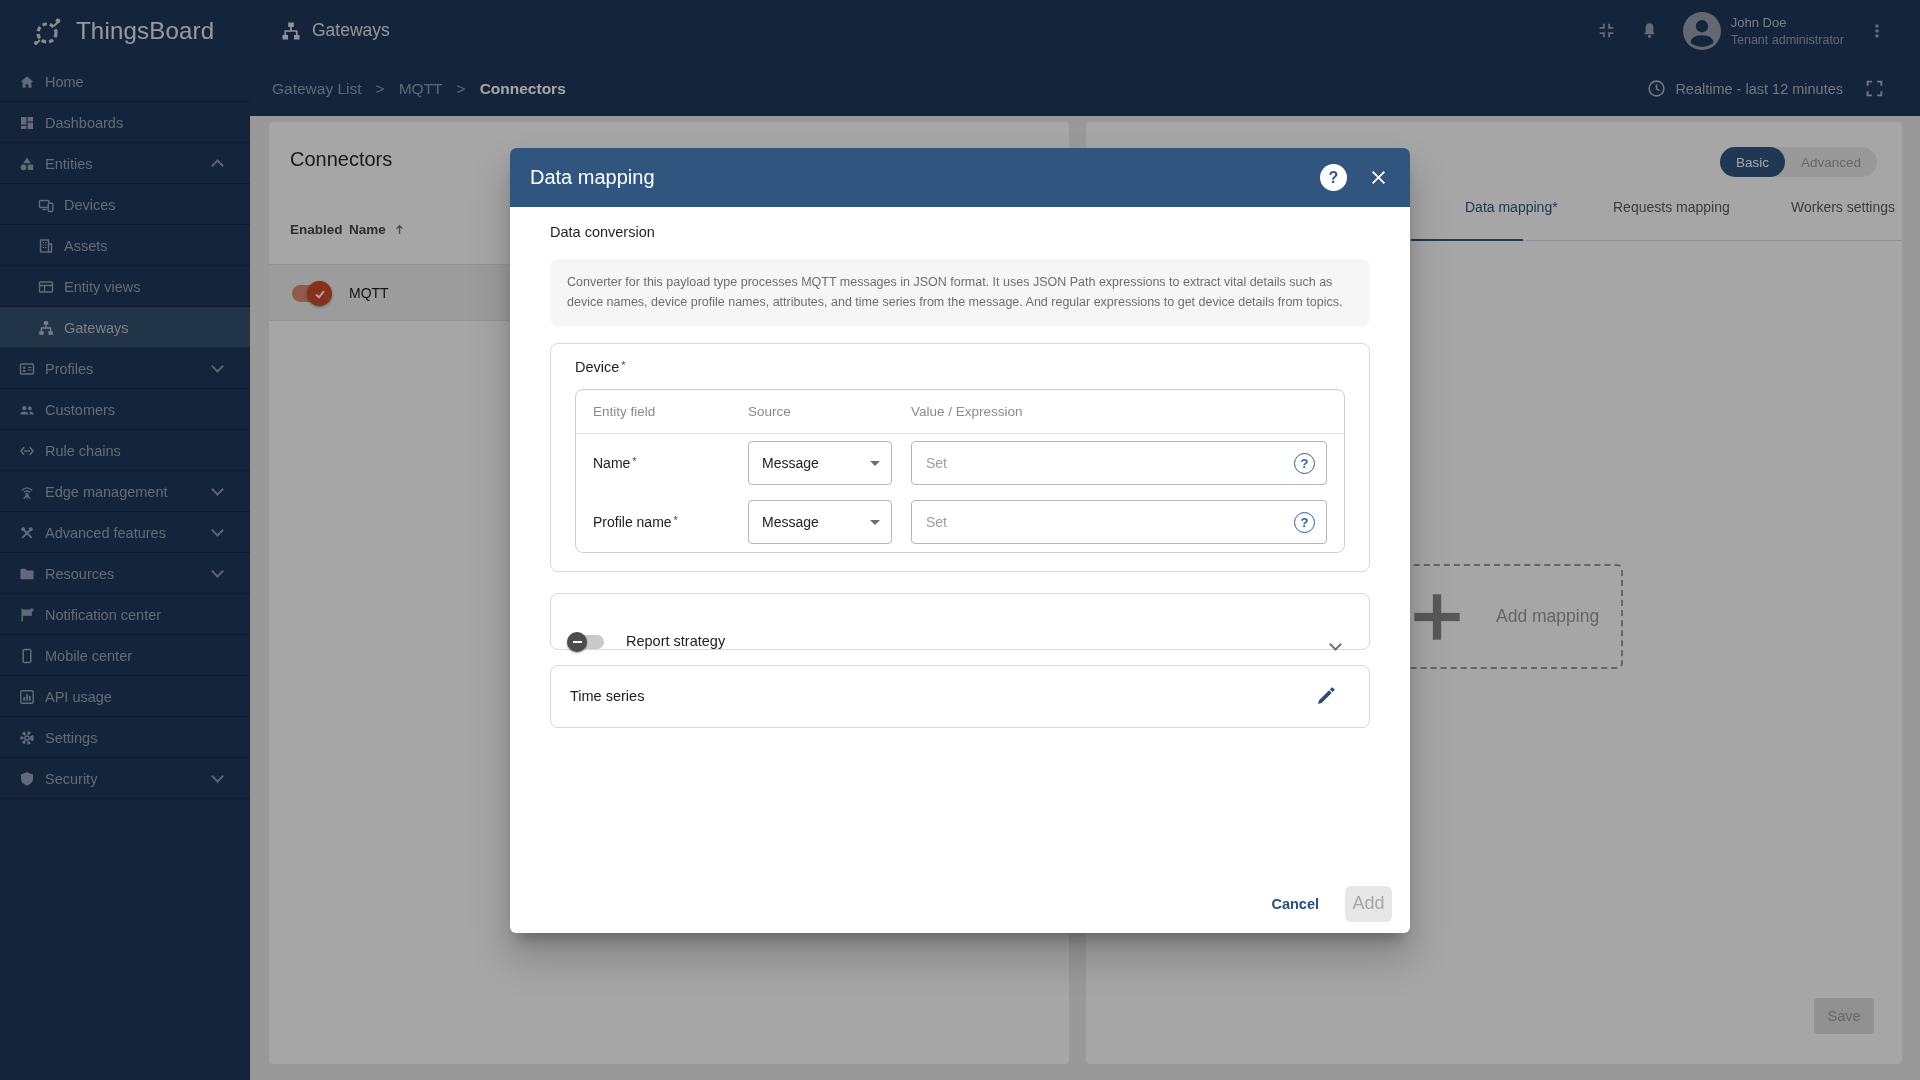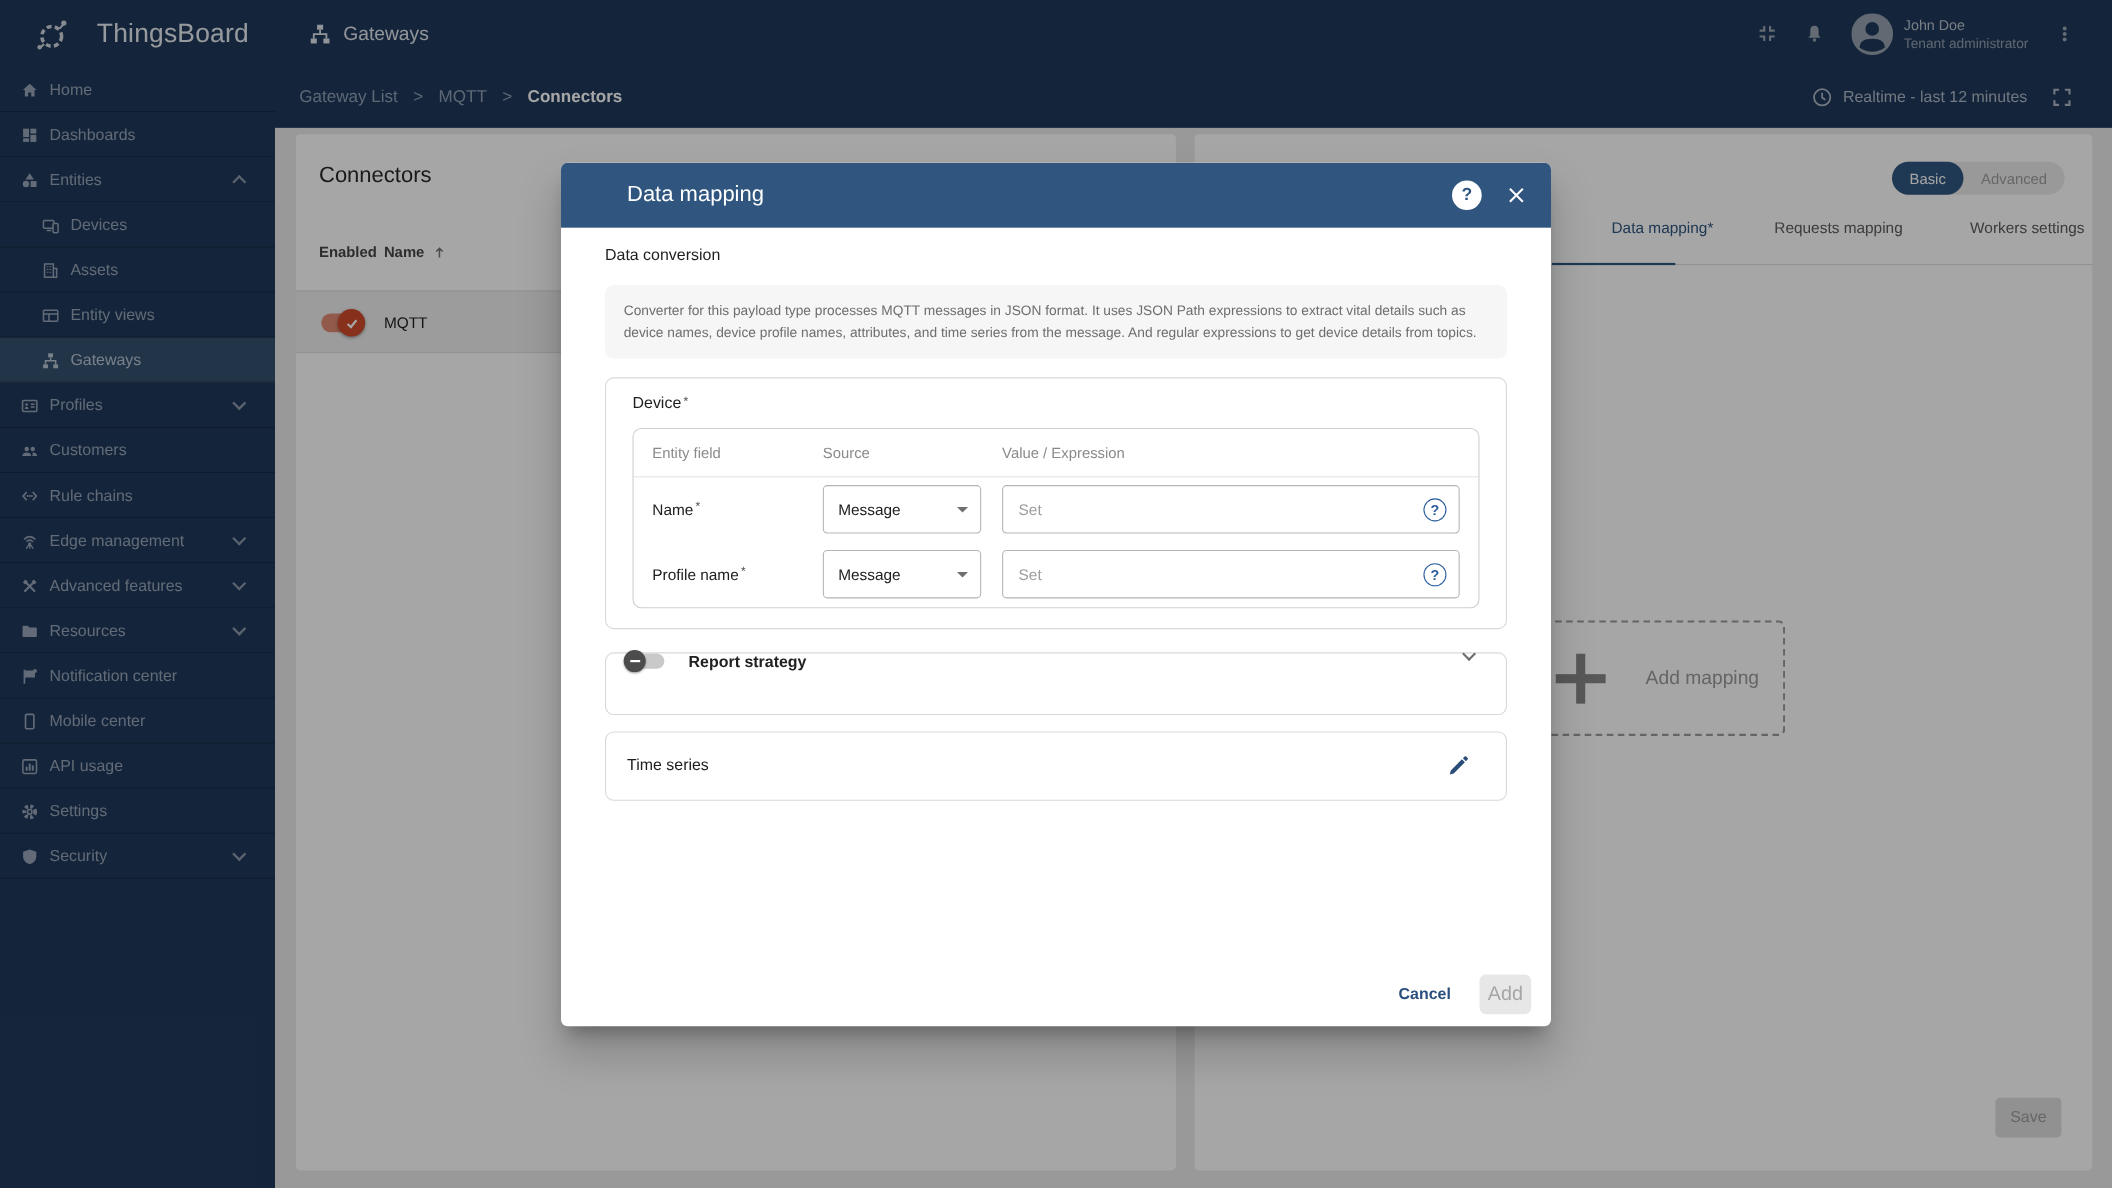--- a/index.html
+++ b/index.html
@@ -2,21 +2,21 @@
 <html><head>
 <meta charset="utf-8">
 <style>
   * { margin:0; padding:0; box-sizing:border-box; }
   html,body { width:1920px; height:1080px; overflow:hidden; }
   body { font-family:"Liberation Sans","DejaVu Sans",sans-serif; background:#20395b; position:relative; }
   svg { display:block; }
 
   
   .sidebar { position:absolute; left:0; top:0; width:250px; height:1080px; background:#20395b; z-index:5; }
-  .logo-row { height:61px; display:flex; align-items:center; padding-left:28px; gap:22px; }
+  .logo-row { height:61px; display:flex; align-items:center; padding-left:28px; gap:10px; }
   .logo-title { color:#e8edf2; font-size:24px; letter-spacing:.2px; }
   .side-item { height:41px; display:flex; align-items:center; padding-left:19px; gap:10px;
                color:#97a5b7; font-size:14.5px; box-shadow:inset 0 -1px 0 rgba(0,0,0,.22); cursor:pointer; }
   .side-item .sicon { width:16px; height:16px; flex:0 0 16px; display:flex; align-items:center; justify-content:center; }
   .side-item.child { padding-left:38px; }
   .side-item.active { background:#35506e; color:#b9c5d3; }
   .chev { width:9px; height:9px; border-right:2px solid #8c99ab; border-bottom:2px solid #8c99ab;
           transform:rotate(45deg); margin-left:auto; margin-right:28px; margin-top:-4px; }
   .chev.up { transform:rotate(-135deg); margin-top:4px; }
 
@@ -62,21 +62,21 @@
   .add-mapping { position:absolute; left:151px; top:442px; width:386px; height:105px; border:2px dashed #9b9b9b;
                  border-radius:6px; display:flex; align-items:center; gap:26px; padding-left:165px; }
   .add-mapping-label { font-size:17.5px; font-weight:500; color:#9b9b9b; white-space:nowrap; }
   .save-btn { position:absolute; right:28px; bottom:30px; width:60px; height:36px; border-radius:4px;
               background:#dfdfdf; border:none; color:#9e9e9e; font-size:14.5px; font-weight:500; font-family:inherit; }
 
   
   .overlay { position:absolute; inset:0; background:rgba(0,0,0,.35); z-index:50; }
   .modal { position:absolute; left:510px; top:148px; width:900px; height:785px; background:#fff; border-radius:6px;
            z-index:100; box-shadow:0 11px 15px -7px rgba(0,0,0,.3), 0 24px 38px 3px rgba(0,0,0,.18); overflow:hidden; }
-  .modal-header { height:59px; background:#305680; display:flex; align-items:center; padding:0 24px 0 60px; }
+  .modal-header { height:59px; background:#305680; display:flex; align-items:center; padding:0 24px 0 20px; }
   .modal-title { color:#fff; font-size:20px; font-weight:500; }
   .mh-right { margin-left:auto; display:flex; align-items:center; gap:24px; }
   .help-circle { width:27px; height:27px; border-radius:50%; background:#fff; color:#305680; font-weight:700;
                  font-size:16px; display:flex; align-items:center; justify-content:center; cursor:pointer; }
   .modal-body { padding:17px 40px 0; position:relative; height:667px; }
   .section-heading { font-size:14.5px; font-weight:500; color:#1f1f1f; }
   .desc-box { margin-top:19px; background:#f6f6f6; border-radius:8px; padding:13px 17px; font-size:12.5px;
               color:#6e6e6e; line-height:1.62; }
   .card { border:1px solid #d9d9d9; border-radius:8px; }
   .device-card { margin-top:17px; padding:15px 24px 18px; }
@@ -87,21 +87,21 @@
   .dt-data { height:59px; font-size:14px; color:#212121; }
   .sel-box { width:144px; height:44px; border:1px solid #b5b5b5; border-radius:4px; display:flex; align-items:center;
              padding:0 11px 0 13px; font-size:14px; color:#212121; cursor:pointer; }
   .tri { width:0; height:0; border-left:5px solid transparent; border-right:5px solid transparent;
          border-top:5.5px solid #6f6f6f; margin-left:auto; }
   .val-box { height:44px; border:1px solid #b5b5b5; border-radius:4px; display:flex; align-items:center;
              padding:0 11px 0 14px; }
   .placeholder { font-size:14px; color:#9e9e9e; }
   .q-circle { margin-left:auto; width:21px; height:21px; border-radius:50%; border:1.6px solid #2a5e9e;
               color:#2a5e9e; font-size:13px; font-weight:700; display:flex; align-items:center; justify-content:center; cursor:pointer; }
-  .strategy-card { margin-top:21px; height:57px; display:flex; align-items:flex-start; padding:0 19px;font-weight:bold; }
+  .strategy-card { margin-top:21px; height:57px; display:flex; align-items:flex-end; padding:0 19px; }
   .sw { position:relative; width:34px; height:14px; border-radius:7px; background:#c9c9c9; margin-right:22px; cursor:pointer; }
   .sw .knob { position:absolute; left:-3px; top:-3px; width:20px; height:20px; border-radius:50%; background:#4c4c4c;
               box-shadow:0 1px 2px rgba(0,0,0,.4); display:flex; align-items:center; justify-content:center; }
   .sw .minus { width:9px; height:2px; background:#fff; }
   .card-label { font-size:14.5px; color:#212121; }
   .chev-grey { width:9px; height:9px; border-right:2px solid #6f6f6f; border-bottom:2px solid #6f6f6f;
                transform:rotate(45deg); margin-left:auto; margin-right:10px; margin-top:-4px; }
   .attr-wrap { margin:14px -7px 0; border:3px solid #f2a83b; border-radius:4px; padding:6px 6px; }
   .row-card { height:63px; display:flex; align-items:center; padding:0 19px; background:#fff; }
   .edit-btn { margin-left:auto; width:48px; height:47px; display:flex; align-items:center; justify-content:center; cursor:pointer; }

